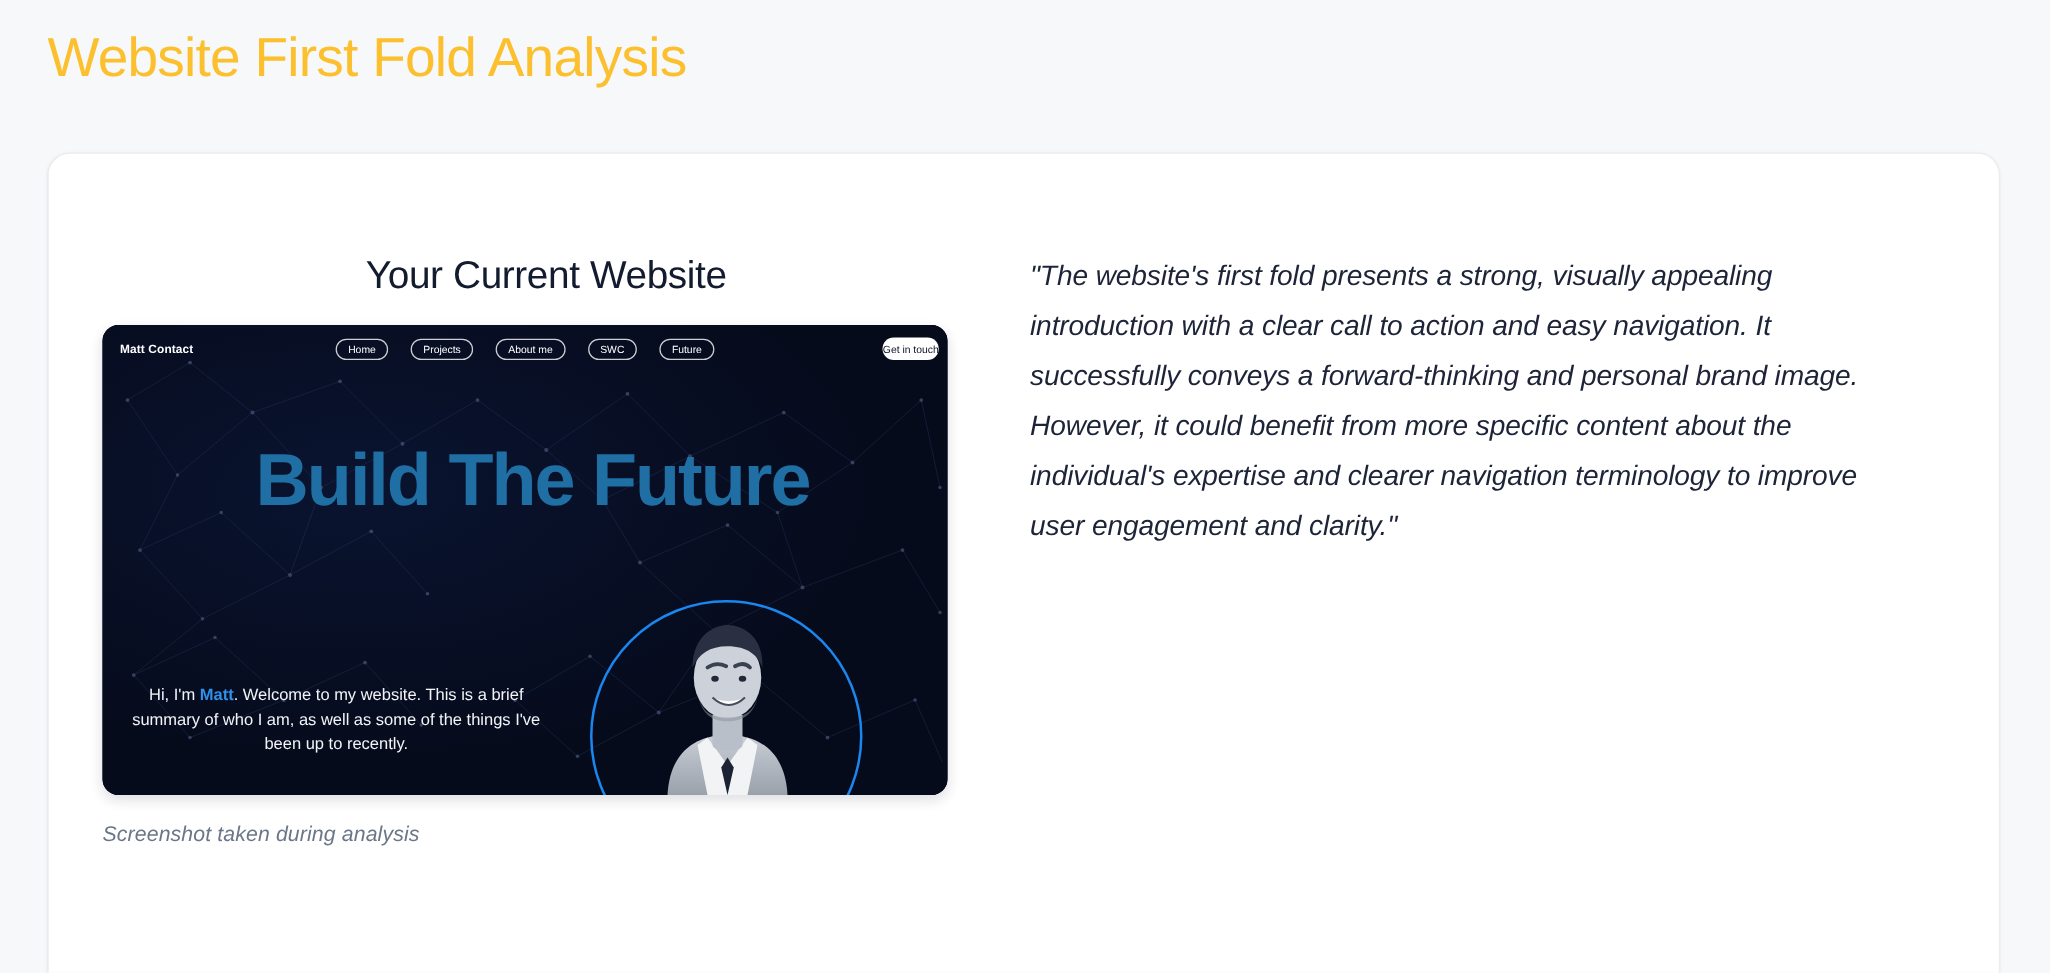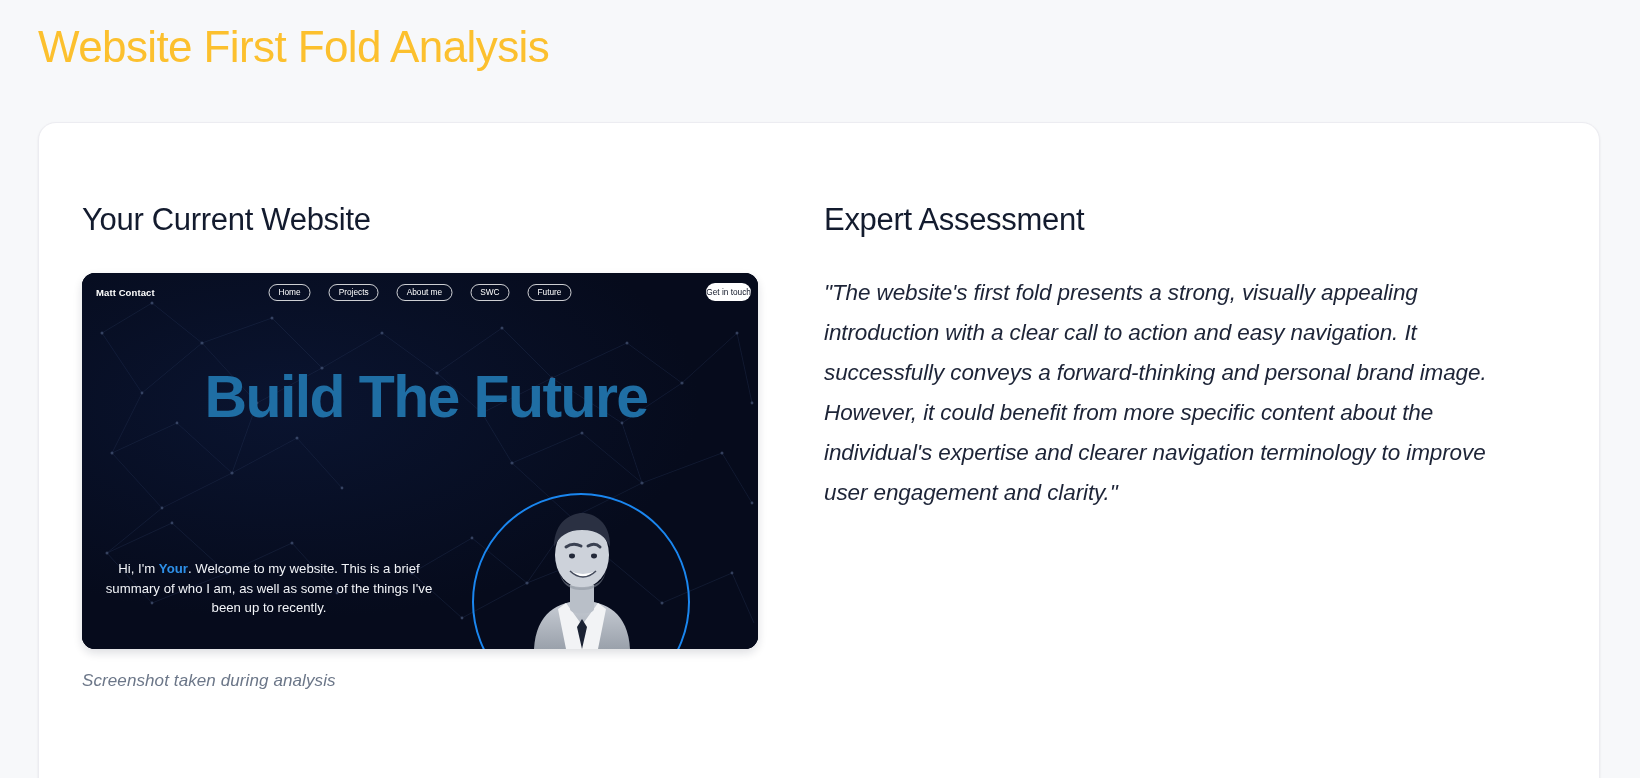--- a/index.html
+++ b/index.html
@@ -64,21 +64,22 @@
     padding-left: 12px;
     padding-right: 50px;
   }
 
   .col-heading {
     font-size: 31px;
     font-weight: 400;
     color: #131b2e;
     letter-spacing: -0.3px;
     line-height: 1.2;
-    margin-bottom: 35px;
+    margin-bottom: 22px;
+    text-align: center;
   }
 
   
   .shot-wrap {
     width: 676px;
   }
 
   .shot {
     position: relative;
     width: 676px;
@@ -365,28 +366,27 @@
 
                   <path d="M50,82 q12,11 26,0 q-13,6 -26,0 Z" fill="#ffffff"></path>
                   <path d="M50,82 q13,12 26,0" stroke="#444b5c" stroke-width="1.6" fill="none"></path>
 
                   <path d="M38,76 C40,96 50,101 62,101 C74,101 85,96 87,76 C85,94 75,98 62,98 C49,98 40,94 38,76 Z" fill="#8c939e" opacity="0.55"></path>
                 </svg>
               </div>
             </div>
 
             <div class="hero-copy">
-              <span>Hi, I'm </span><span class="accent">Your</span><span>. Welcome to my website. This is a brief summary of who I am, as well as some of the things I've been up to recently.</span>
+              <span>Hi, I'm </span><span class="accent">Matt</span><span>. Welcome to my website. This is a brief summary of who I am, as well as some of the things I've been up to recently.</span>
             </div>
           </div>
 
           <div class="caption">Screenshot taken during analysis</div>
         </div>
       </div>
 
       <div class="col-right">
-        <div class="col-heading">Expert Assessment</div>
         <div class="quote">"The website's first fold presents a strong, visually appealing introduction with a clear call to action and easy navigation. It successfully conveys a forward-thinking and personal brand image. However, it could benefit from more specific content about the individual's expertise and clearer navigation terminology to improve user engagement and clarity."</div>
       </div>
 
     </div>
   </div>
 </div>
 
 </body></html>

